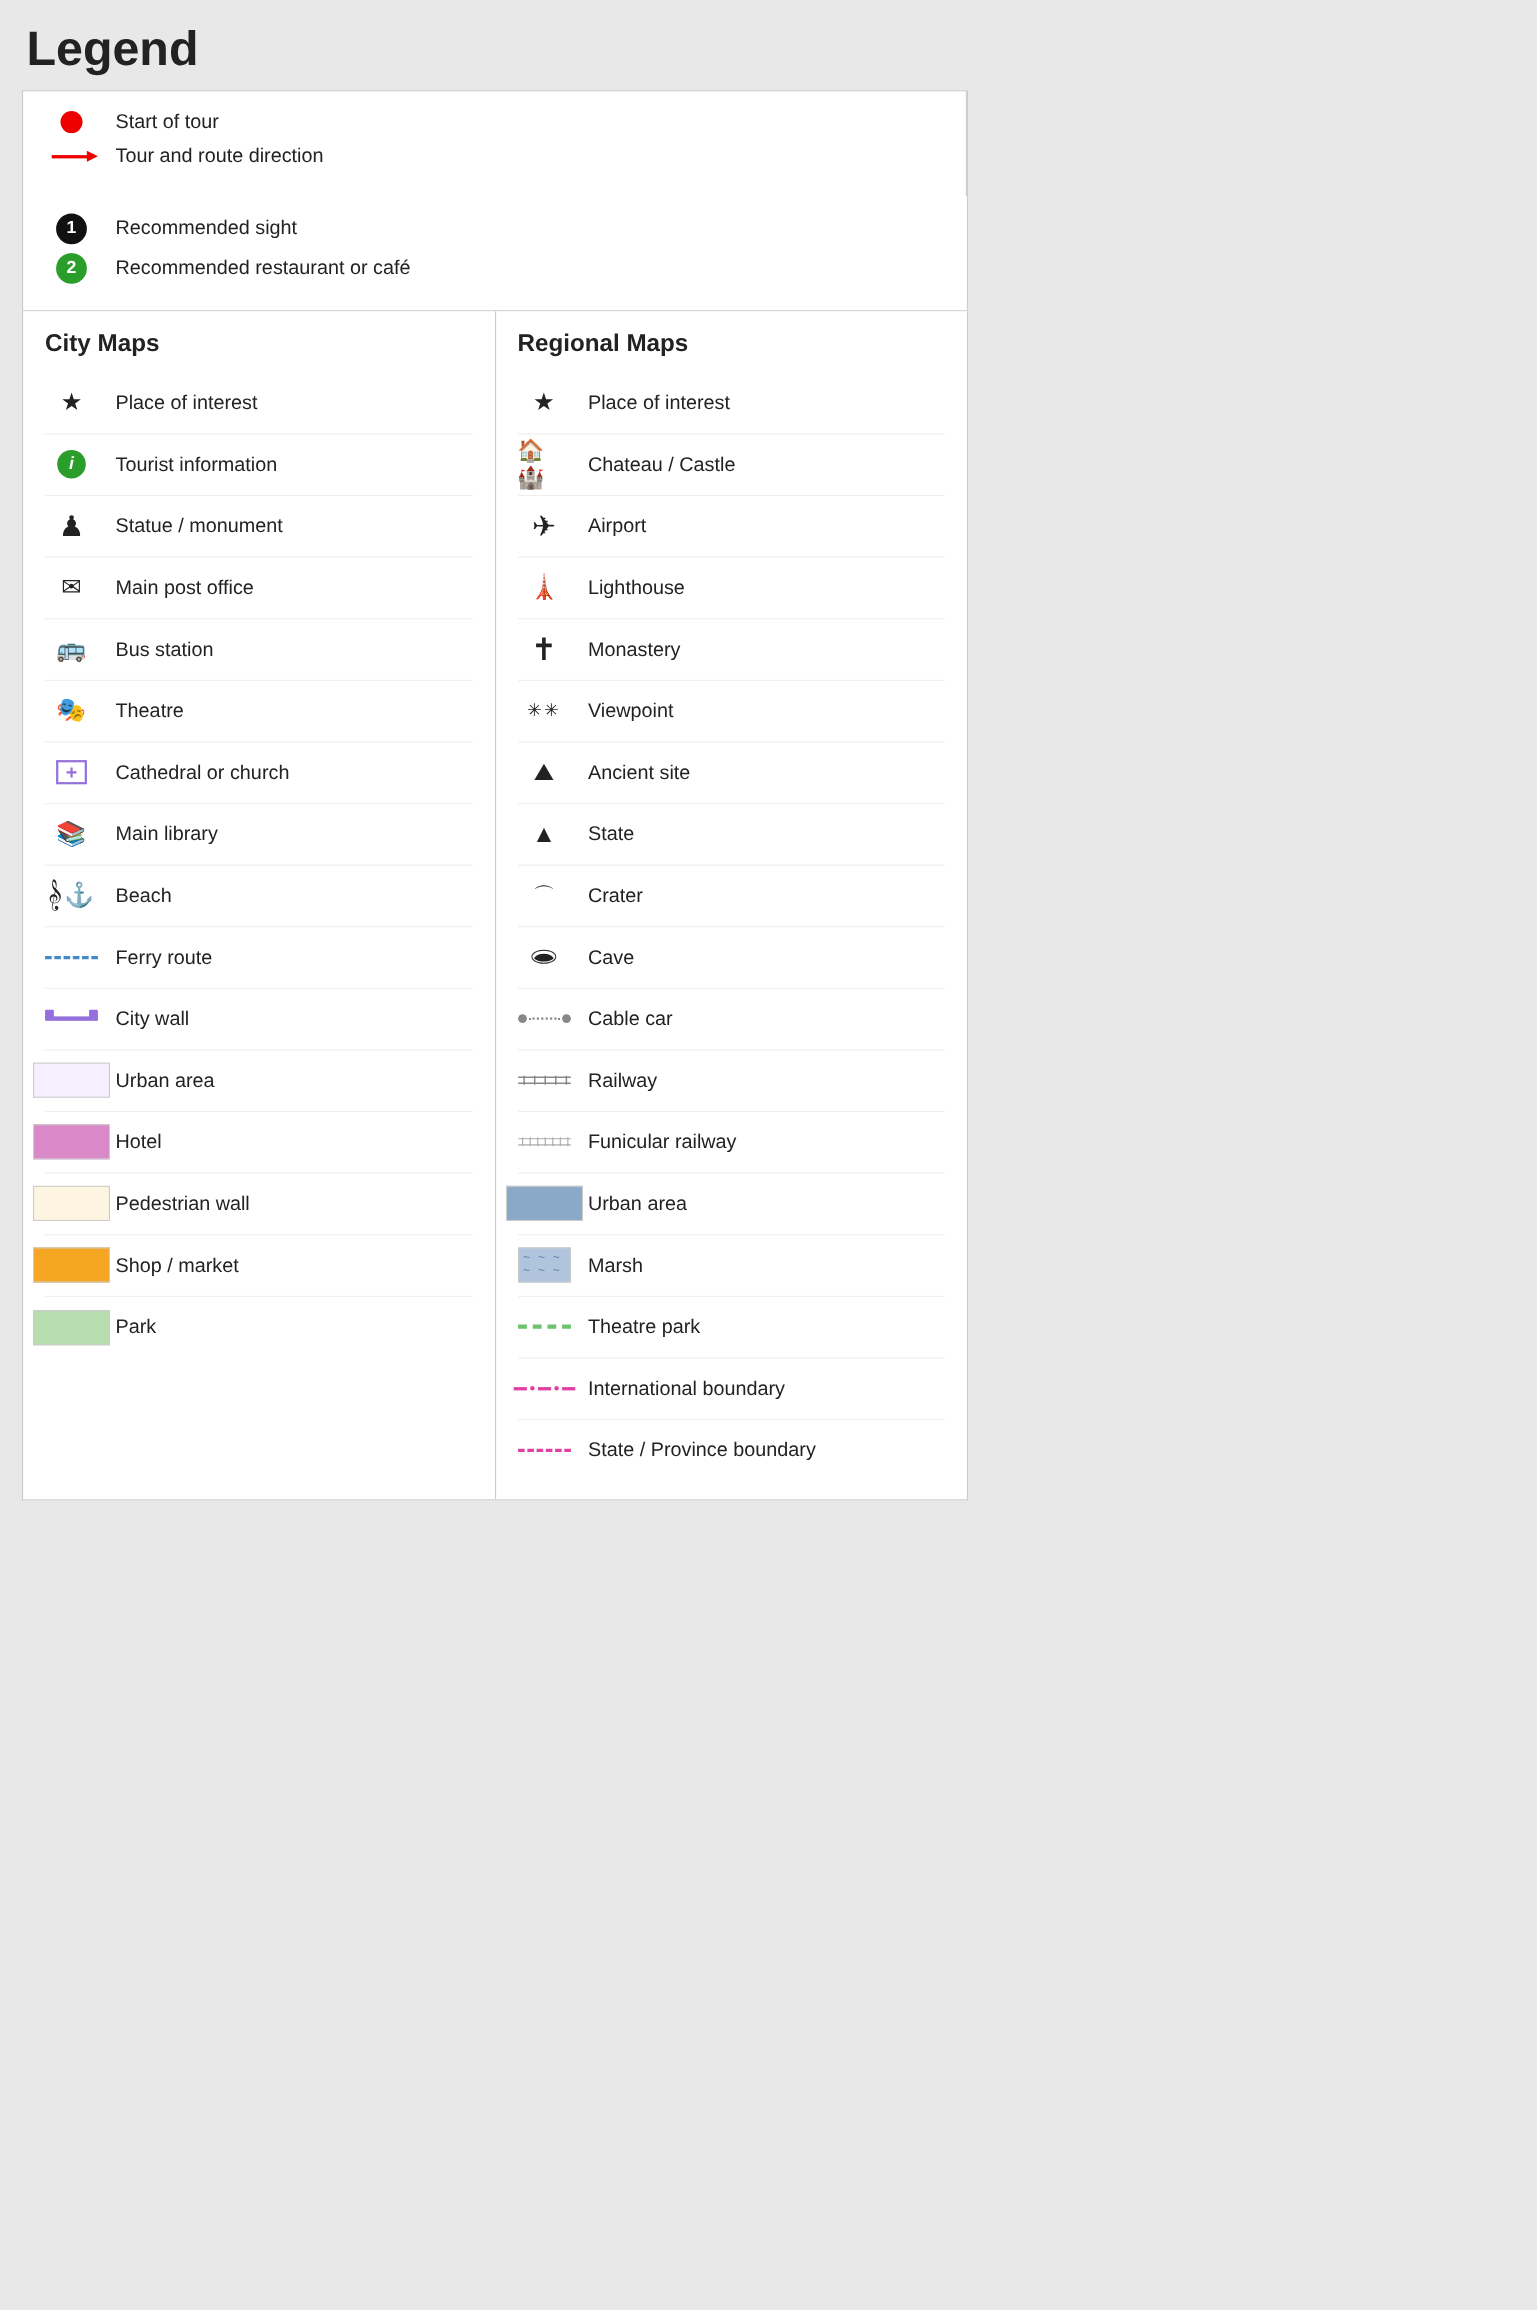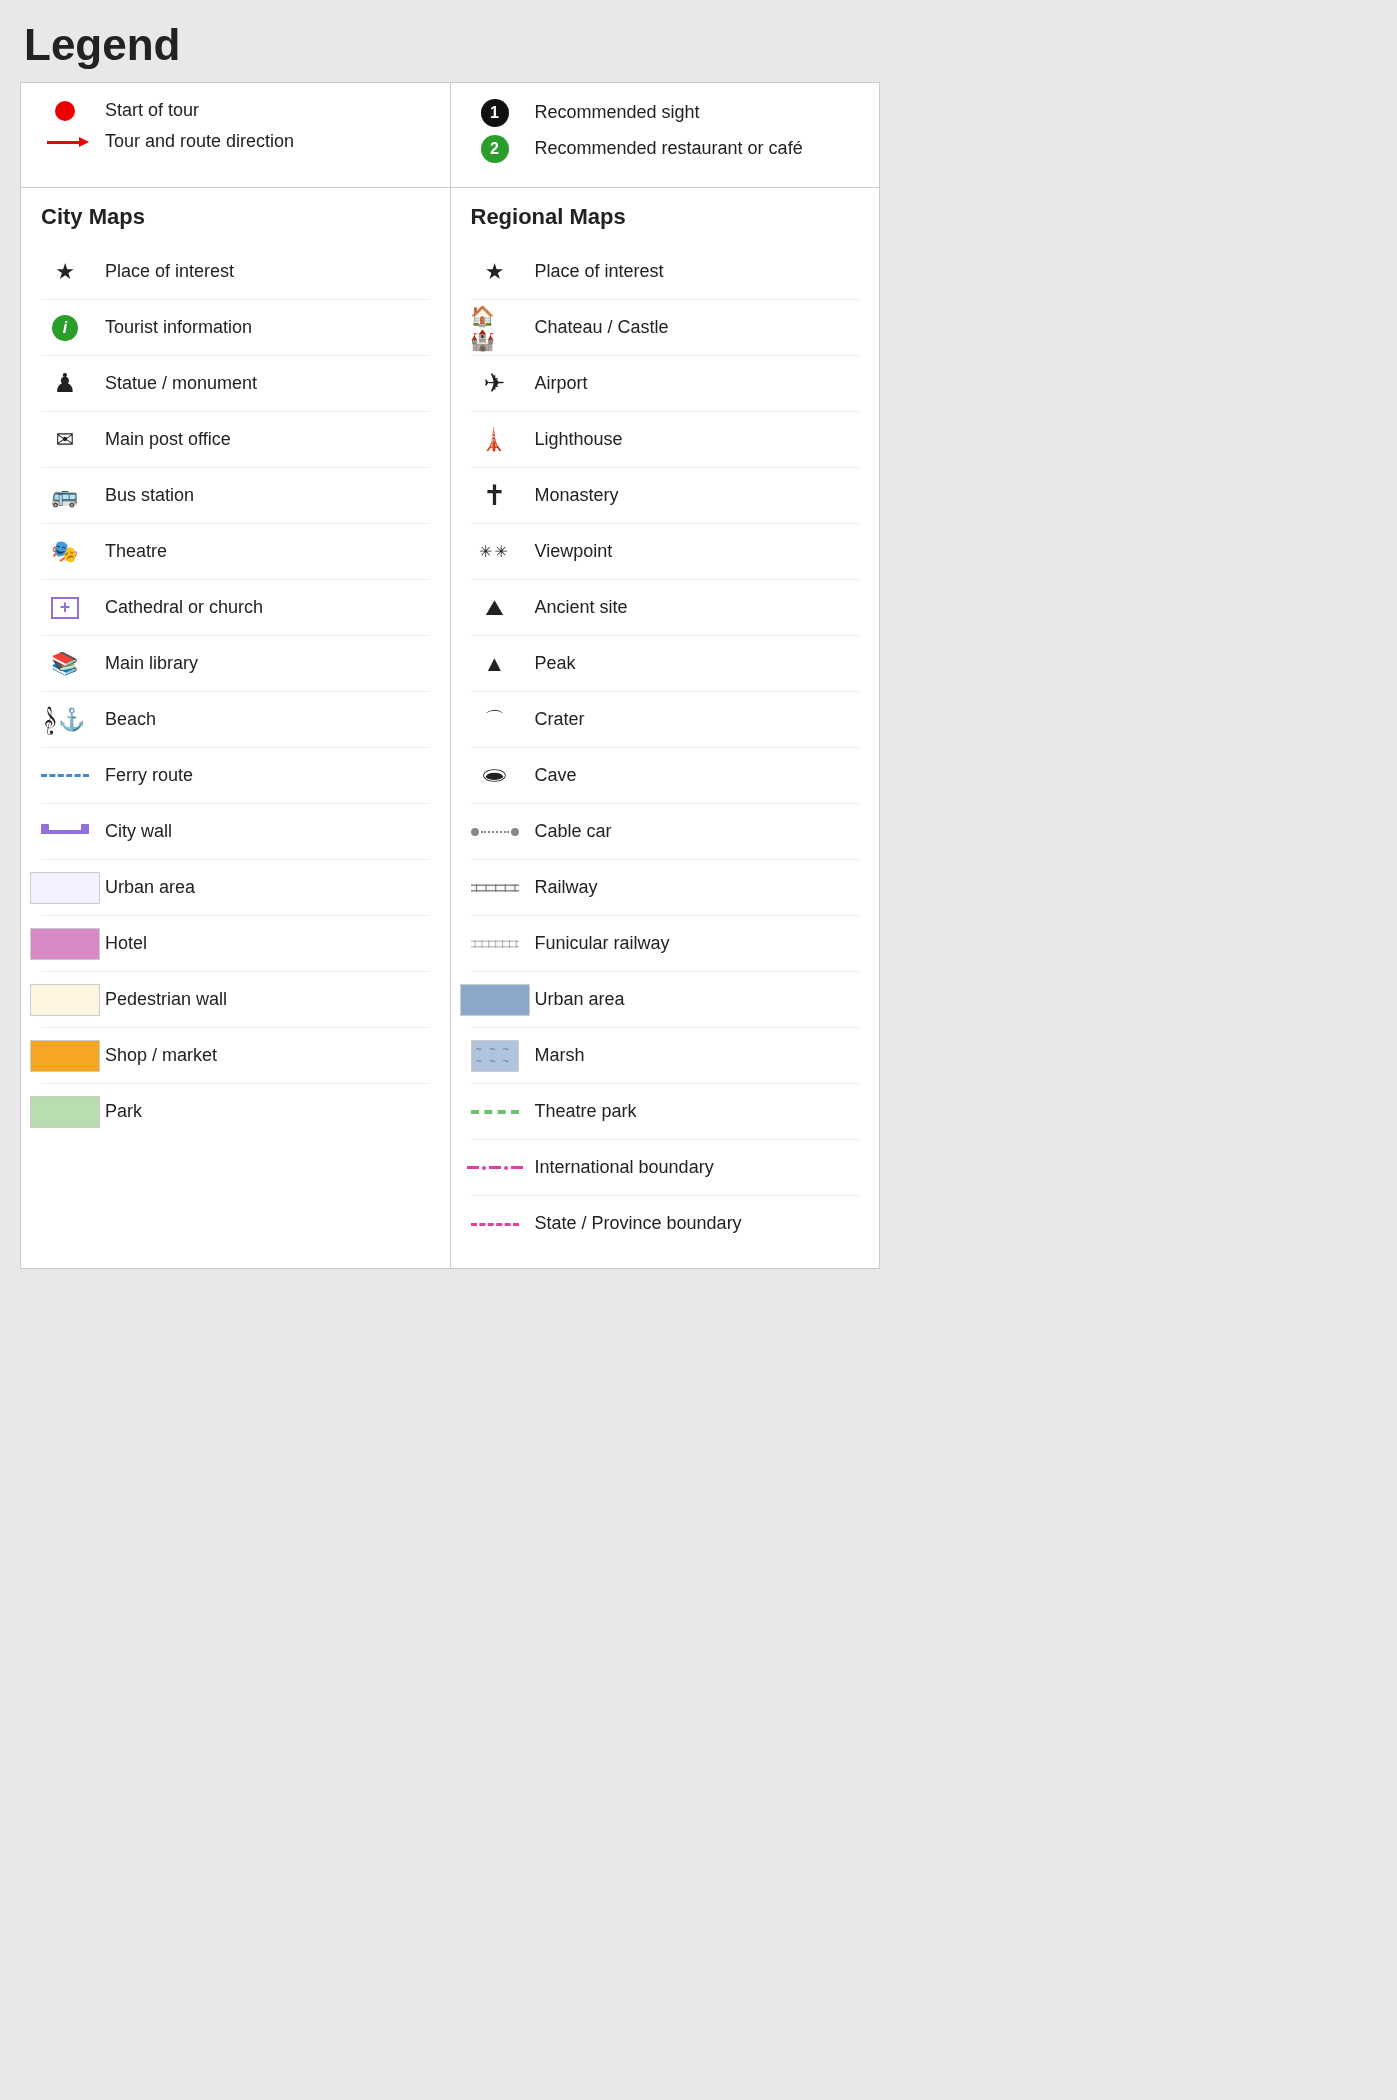--- a/index.html
+++ b/index.html
@@ -15,20 +15,21 @@
       font-size: 44px;
       font-weight: bold;
       margin-bottom: 12px;
       padding-left: 4px;
     }
     .top-section {
       background: #fff;
       border: 1px solid #ccc;
       display: flex;
       margin-bottom: 0;
+      flex-direction: column;
     }
     .top-left, .top-right {
       flex: 1;
       padding: 16px 20px;
     }
     .top-left {
       border-right: 1px solid #ccc;
     }
     .top-row {
       display: flex;
@@ -410,21 +411,21 @@
       <div class="icon-cell">
         <span style="font-size:22px;">⛰</span>
       </div>
       <span class="legend-label">Ancient site</span>
     </div>
 
     <div class="legend-row">
       <div class="icon-cell">
         <span style="font-size:22px;">▲</span>
       </div>
-      <span class="legend-label">Peak</span>
+      <span class="legend-label">State</span>
     </div>
 
     <div class="legend-row">
       <div class="icon-cell">
         <span style="font-size:20px;">⌒</span>
       </div>
       <span class="legend-label">Crater</span>
     </div>
 
     <div class="legend-row">

